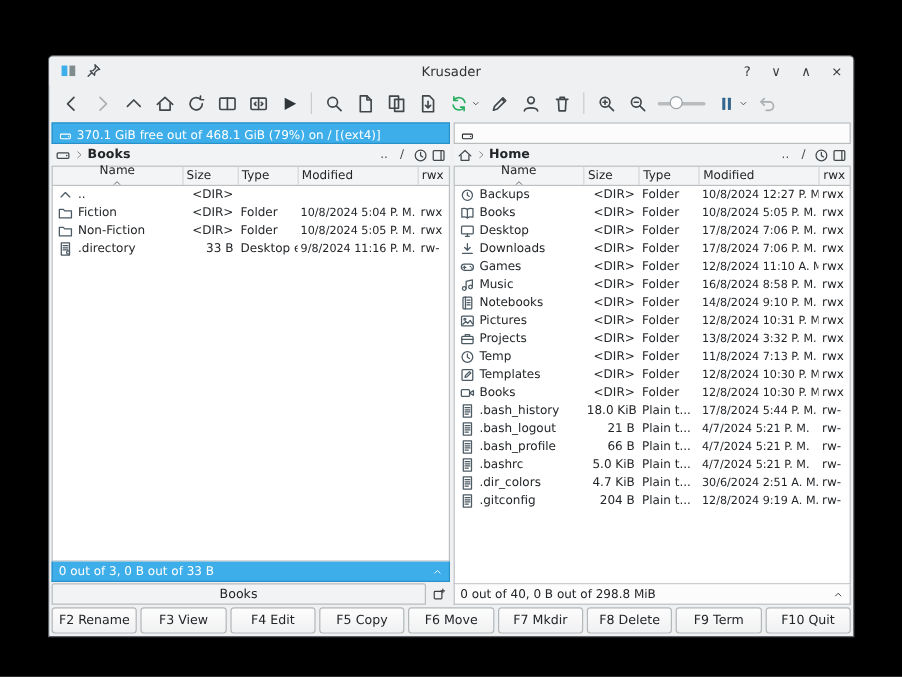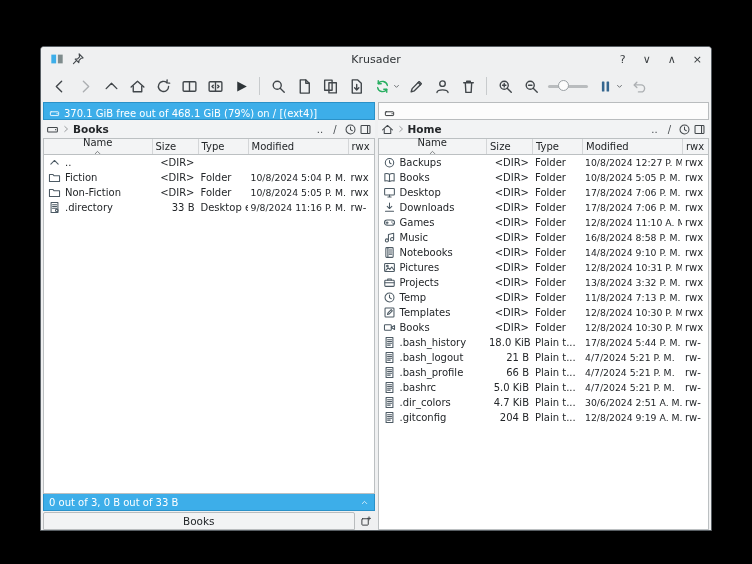--- a/index.html
+++ b/index.html
@@ -740,19 +740,39 @@
                 </svg>
               </span>
               <span>.gitconfig</span>
             </span>
             <span class="fcell size">204 B</span>
             <span class="fcell type">Plain t...</span>
             <span class="fcell mod">12/8/2024 9:19 A. M.</span>
             <span class="fcell perm">rw-</span>
           </div>
         </div>
+      <div class="status-bar">
+        <span>0 out of 40, 0 B out of 298.8 MiB</span>
+        <span class="collapse">
+            <svg viewBox="0 0 16 16" fill="none" stroke="currentColor" stroke-width="1.3" stroke-linecap="round" stroke-linejoin="round">
+              <path d="M4 10 8 6l4 4"></path>
+            </svg>
+          </span>
+      </div>
     </div>
 
   </div>
 
+  <div class="fnrow">
+
+  <button class="fnbtn">F2 Rename</button>
+      <button class="fnbtn">F3 View</button>
+      <button class="fnbtn">F4 Edit</button>
+      <button class="fnbtn">F5 Copy</button>
+      <button class="fnbtn">F6 Move</button>
+      <button class="fnbtn">F7 Mkdir</button>
+      <button class="fnbtn">F8 Delete</button>
+      <button class="fnbtn">F9 Term</button>
+      <button class="fnbtn">F10 Quit</button>
+    </div>
 
 
 </div>
 
 </body></html>

